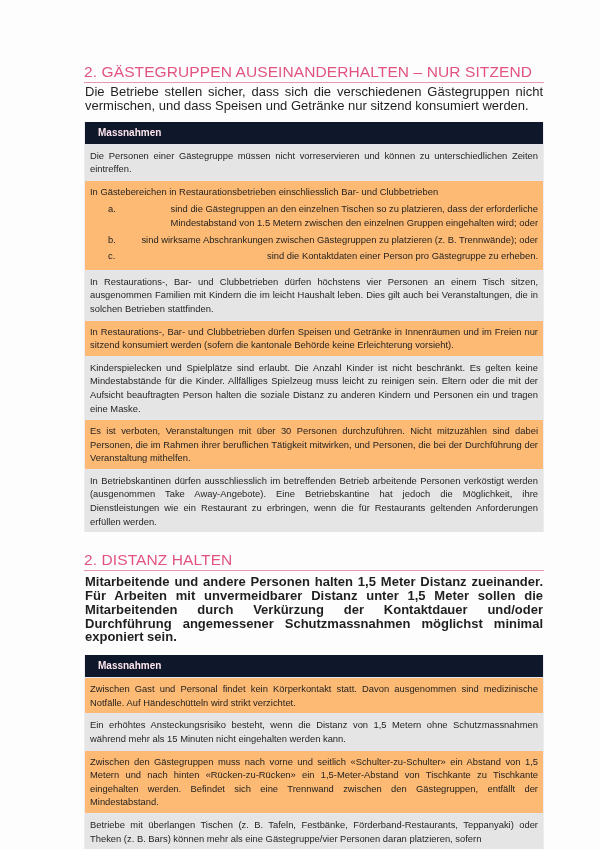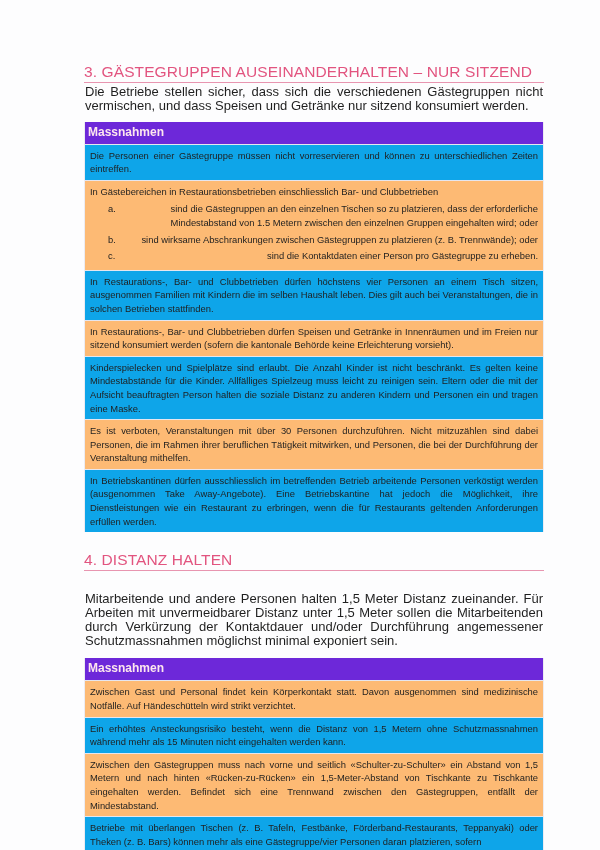--- a/index.html
+++ b/index.html
@@ -38,36 +38,36 @@
       margin: 2px 0 0 0;
       padding: 0 1px;
       text-align: justify;
     }
     .measures {
       margin-top: 9px;
       border-left: 1px solid #ececf2;
       border-right: 1px solid #ececf2;
     }
     .measures-header {
-      background: #6d28d9;
+      background: #0f172a;
       color: #fde6ee;
       font-weight: bold;
-      font-size: 12px;
+      font-size: 10px;
       line-height: 13px;
-      padding: 4px 4px 4px 3px;
+      padding: 4px 4px 4px 13px;
       height: 14px;
     }
     .row {
       font-size: 9.4px;
       line-height: 13.6px;
       padding: 4px 5px 4px 5px;
       border-top: 1px solid #e6e6ee;
       text-align: justify;
     }
-    .row.alt { background: #0ea5e9; }
+    .row.alt { background: #e5e5e5; }
     .row.plain { background: #fdba74; }
     .row p { margin: 0; }
     .sublist {
       margin: 4px 0 0 0;
       padding: 0;
       list-style: none;
     }
     .sublist li {
       display: flex;
       margin-bottom: 3px;
@@ -75,31 +75,31 @@
     .sublist .marker {
       width: 26px;
       flex: 0 0 26px;
       padding-left: 18px;
     }
     .sublist .txt {
       flex: 1;
       text-align: right;
     }
     .sec4 { margin-top: 20px; }
-    .sec4 .intro { margin-top: 21px; }
+    .sec4 .intro { margin-top: 4px; font-weight: bold; }
     .sec4 .measures { margin-top: 11px; }
   </style>
 </head>
 <body>
 
 <div class="page">
 
   <section>
     <h2 class="section-title">
-      <span>3. GÄSTEGRUPPEN AUSEINANDERHALTEN – NUR SITZEND</span>
+      <span>2. GÄSTEGRUPPEN AUSEINANDERHALTEN – NUR SITZEND</span>
     </h2>
     <p class="intro">Die Betriebe stellen sicher, dass sich die verschiedenen Gästegruppen nicht vermischen, und dass Speisen und Getränke nur sitzend konsumiert werden.</p>
 
     <div class="measures">
       <div class="measures-header">Massnahmen</div>
 
       <div class="row alt">
         <p>Die Personen einer Gästegruppe müssen nicht vorreservieren und können zu unterschiedlichen Zeiten eintreffen.</p>
       </div>
 
@@ -115,40 +115,40 @@
             <span class="txt">sind wirksame Abschrankungen zwischen Gästegruppen zu platzieren (z. B. Trennwände); oder</span>
           </li>
           <li>
             <span class="marker">c.</span>
             <span class="txt">sind die Kontaktdaten einer Person pro Gästegruppe zu erheben.</span>
           </li>
         </ul>
       </div>
 
       <div class="row alt">
-        <p>In Restaurations-, Bar- und Clubbetrieben dürfen höchstens vier Personen an einem Tisch sitzen, ausgenommen Familien mit Kindern die im selben Haushalt leben. Dies gilt auch bei Veranstaltungen, die in solchen Betrieben stattfinden.</p>
+        <p>In Restaurations-, Bar- und Clubbetrieben dürfen höchstens vier Personen an einem Tisch sitzen, ausgenommen Familien mit Kindern die im leicht Haushalt leben. Dies gilt auch bei Veranstaltungen, die in solchen Betrieben stattfinden.</p>
       </div>
       <div class="row plain">
         <p>In Restaurations-, Bar- und Clubbetrieben dürfen Speisen und Getränke in Innenräumen und im Freien nur sitzend konsumiert werden (sofern die kantonale Behörde keine Erleichterung vorsieht).</p>
       </div>
       <div class="row alt">
         <p>Kinderspielecken und Spielplätze sind erlaubt. Die Anzahl Kinder ist nicht beschränkt. Es gelten keine Mindestabstände für die Kinder. Allfälliges Spielzeug muss leicht zu reinigen sein. Eltern oder die mit der Aufsicht beauftragten Person halten die soziale Distanz zu anderen Kindern und Personen ein und tragen eine Maske.</p>
       </div>
       <div class="row plain">
         <p>Es ist verboten, Veranstaltungen mit über 30 Personen durchzuführen. Nicht mitzuzählen sind dabei Personen, die im Rahmen ihrer beruflichen Tätigkeit mitwirken, und Personen, die bei der Durchführung der Veranstaltung mithelfen.</p>
       </div>
       <div class="row alt">
         <p>In Betriebskantinen dürfen ausschliesslich im betreffenden Betrieb arbeitende Personen verköstigt werden (ausgenommen Take Away-Angebote). Eine Betriebskantine hat jedoch die Möglichkeit, ihre Dienstleistungen wie ein Restaurant zu erbringen, wenn die für Restaurants geltenden Anforderungen erfüllen werden.</p>
       </div>
     </div>
   </section>
 
   <section class="sec4">
     <h2 class="section-title">
-      <span>4. DISTANZ HALTEN</span>
+      <span>2. DISTANZ HALTEN</span>
     </h2>
     <p class="intro">Mitarbeitende und andere Personen halten 1,5 Meter Distanz zueinander. Für Arbeiten mit unvermeidbarer Distanz unter 1,5 Meter sollen die Mitarbeitenden durch Verkürzung der Kontaktdauer und/oder Durchführung angemessener Schutzmassnahmen möglichst minimal exponiert sein.</p>
 
     <div class="measures">
       <div class="measures-header">Massnahmen</div>
       <div class="row plain">
         <p>Zwischen Gast und Personal findet kein Körperkontakt statt. Davon ausgenommen sind medizinische Notfälle. Auf Händeschütteln wird strikt verzichtet.</p>
       </div>
       <div class="row alt">
         <p>Ein erhöhtes Ansteckungsrisiko besteht, wenn die Distanz von 1,5 Metern ohne Schutzmassnahmen während mehr als 15 Minuten nicht eingehalten werden kann.</p>

